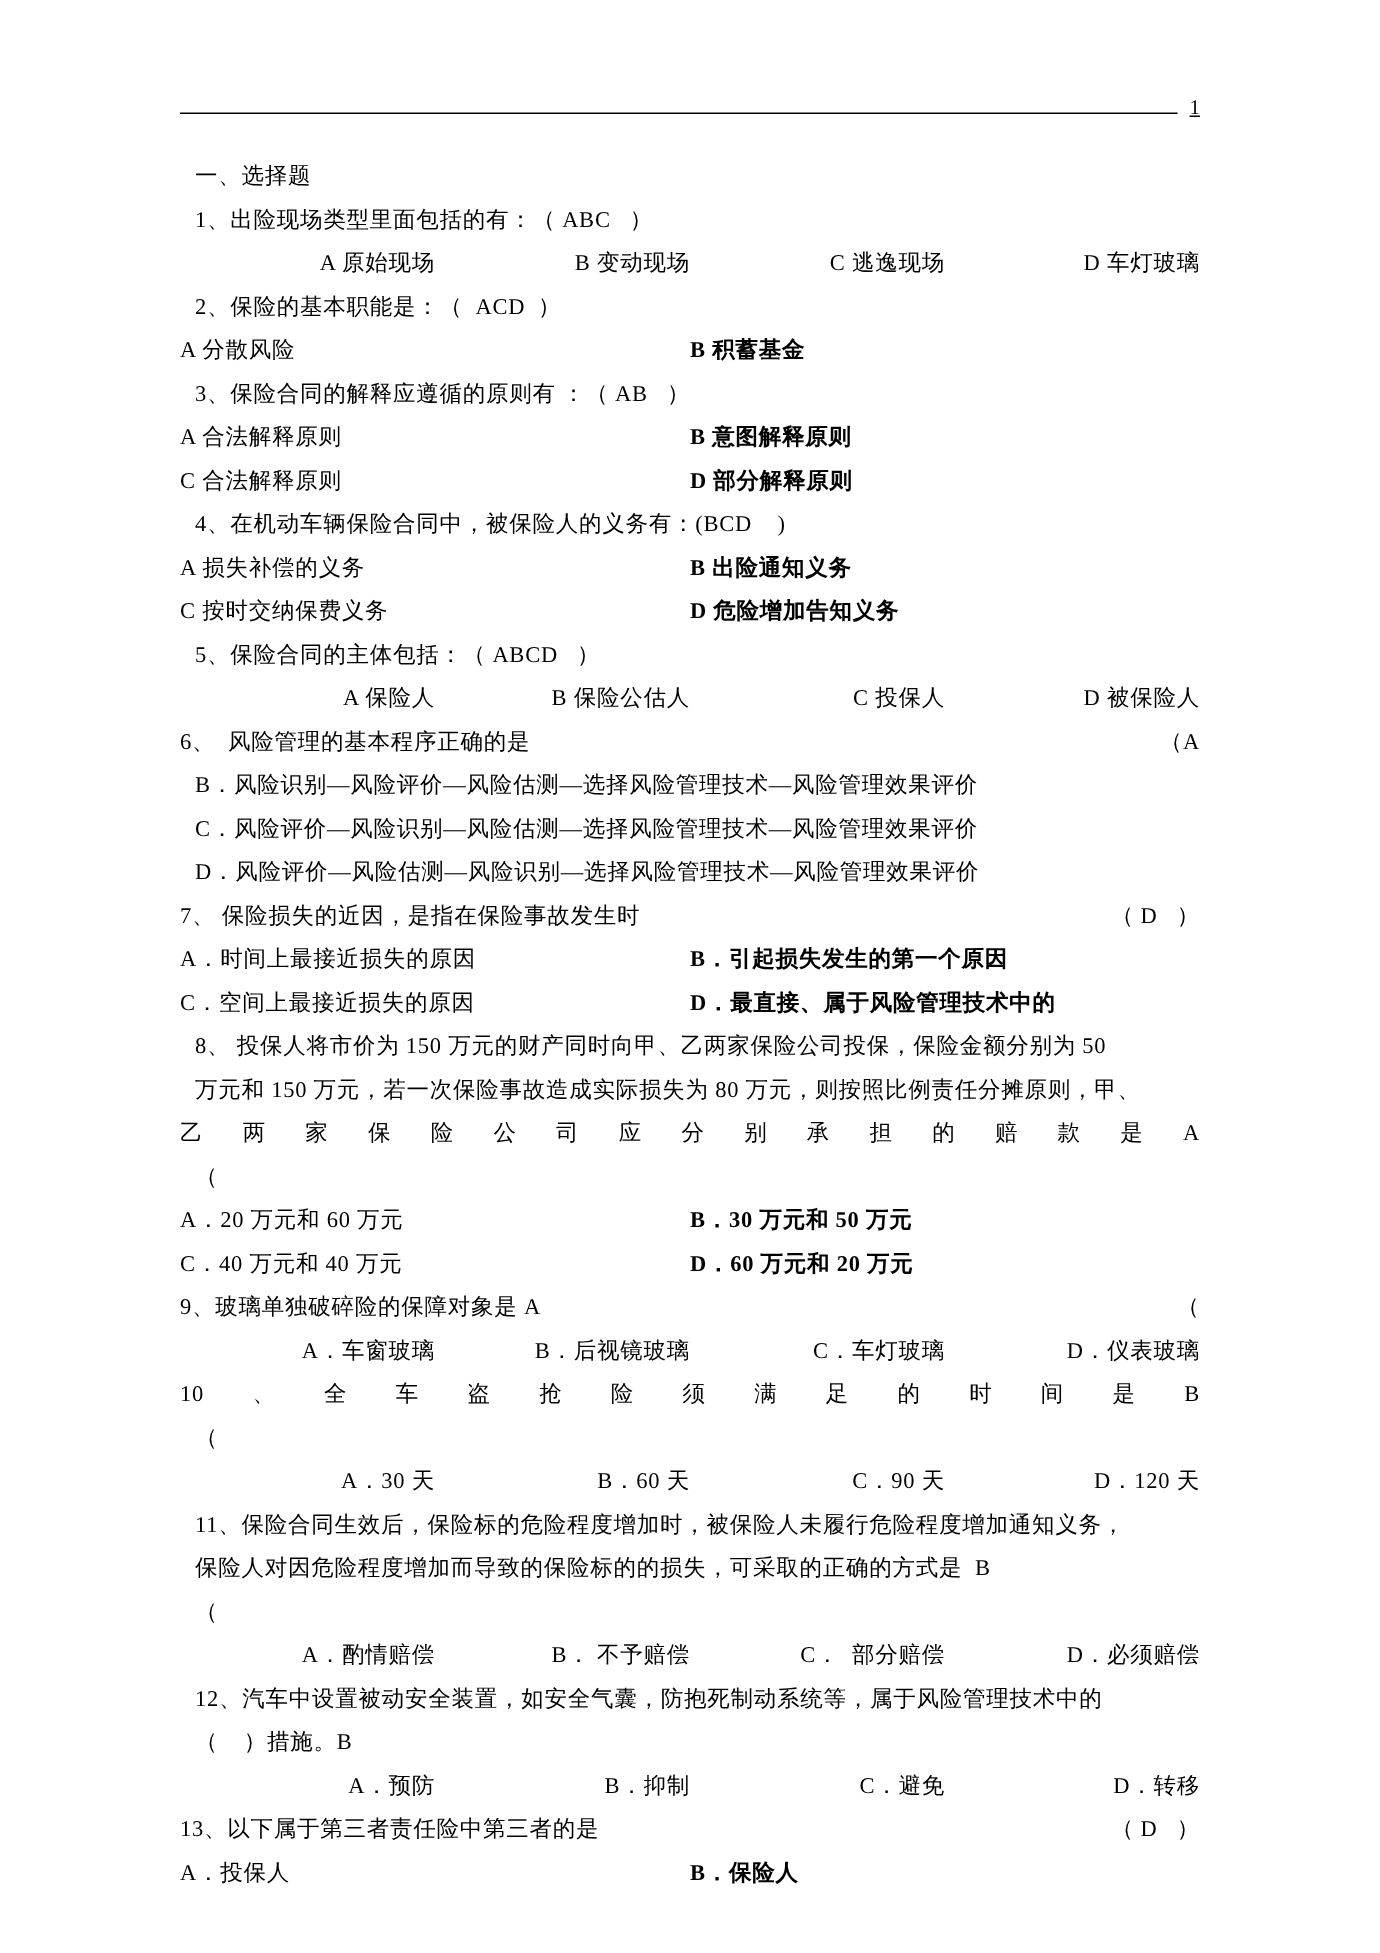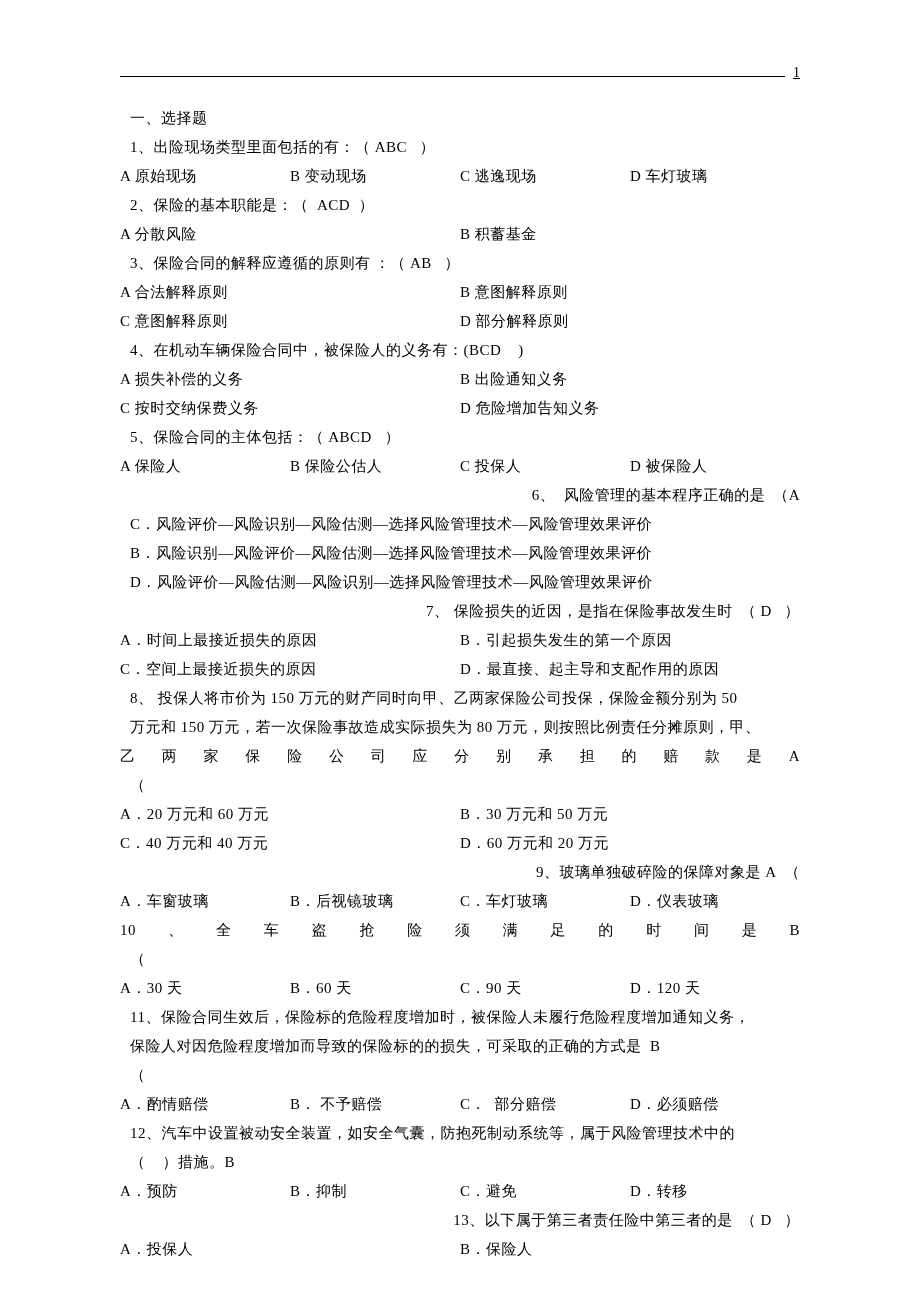--- a/index.html
+++ b/index.html
@@ -39,34 +39,33 @@
   .line {
     display: block;
     white-space: pre-wrap;
     margin-bottom: 2px;
     margin-left: 10px;
   }
   .q-row {
     display: flex;
     justify-content: space-between;
     margin-bottom: 2px;
-    text-align: right;
   }
   .q-row .left { flex: 1; white-space: pre-wrap; }
   .q-row .right { white-space: pre; padding-left: 8px; }
   .justify {
     text-align: justify;
     text-align-last: justify;
     margin-bottom: 2px;
   }
   .opts { display: flex; margin-bottom: 2px; }
-  .opts .opt { flex: 1; white-space: pre; }
+  .opts .opt { flex: 1; white-space: pre; text-align: right; }
   .two-col { display: flex; margin-bottom: 2px; }
   .two-col .c1 { width: 50%; white-space: pre; font-family: Liberation Serif, serif; }
-  .two-col .c2 { width: 50%; white-space: pre; }
+  .two-col .c2 { width: 50%; white-space: pre; font-weight: bold; }
 </style>
 </head>
 <body>
 
 <div class="page">
 
   <div class="header-line">
     <span class="hr"></span>
     <span class="pagenum">1</span>
   </div>
@@ -88,21 +87,21 @@
       <span class="c1">A 分散风险</span>
       <span class="c2">B 积蓄基金</span>
     </div>
 
     <span class="line">3、保险合同的解释应遵循的原则有 ：（ AB   ）</span>
     <div class="two-col">
       <span class="c1">A 合法解释原则</span>
       <span class="c2">B 意图解释原则</span>
     </div>
     <div class="two-col">
-      <span class="c1">C 意图解释原则</span>
+      <span class="c1">C 合法解释原则</span>
       <span class="c2">D 部分解释原则</span>
     </div>
 
     <span class="line">4、在机动车辆保险合同中，被保险人的义务有：(BCD    )</span>
     <div class="two-col">
       <span class="c1">A 损失补偿的义务</span>
       <span class="c2">B 出险通知义务</span>
     </div>
     <div class="two-col">
       <span class="c1">C 按时交纳保费义务</span>
@@ -114,35 +113,35 @@
       <span class="opt">A 保险人</span>
       <span class="opt">B 保险公估人</span>
       <span class="opt">C 投保人</span>
       <span class="opt">D 被保险人</span>
     </div>
 
     <div class="q-row">
       <span class="left">6、  风险管理的基本程序正确的是</span>
       <span class="right">（A</span>
     </div>
+    <span class="line">B．风险识别—风险评价—风险估测—选择风险管理技术—风险管理效果评价</span>
     <span class="line">C．风险评价—风险识别—风险估测—选择风险管理技术—风险管理效果评价</span>
-    <span class="line">B．风险识别—风险评价—风险估测—选择风险管理技术—风险管理效果评价</span>
     <span class="line">D．风险评价—风险估测—风险识别—选择风险管理技术—风险管理效果评价</span>
 
     <div class="q-row">
       <span class="left">7、 保险损失的近因，是指在保险事故发生时</span>
       <span class="right">（ D   ）</span>
     </div>
     <div class="two-col">
       <span class="c1">A．时间上最接近损失的原因</span>
       <span class="c2">B．引起损失发生的第一个原因</span>
     </div>
     <div class="two-col">
       <span class="c1">C．空间上最接近损失的原因</span>
-      <span class="c2">D．最直接、起主导和支配作用的原因</span>
+      <span class="c2">D．最直接、属于风险管理技术中的</span>
     </div>
 
     <span class="line">8、 投保人将市价为 150 万元的财产同时向甲、乙两家保险公司投保，保险金额分别为 50</span>
     <span class="line">万元和 150 万元，若一次保险事故造成实际损失为 80 万元，则按照比例责任分摊原则，甲、</span>
     <div class="justify">乙两家保险公司应分别承担的赔款是A</div>
     <span class="line">（</span>
     <div class="two-col">
       <span class="c1">A．20 万元和 60 万元</span>
       <span class="c2">B．30 万元和 50 万元</span>
     </div>

